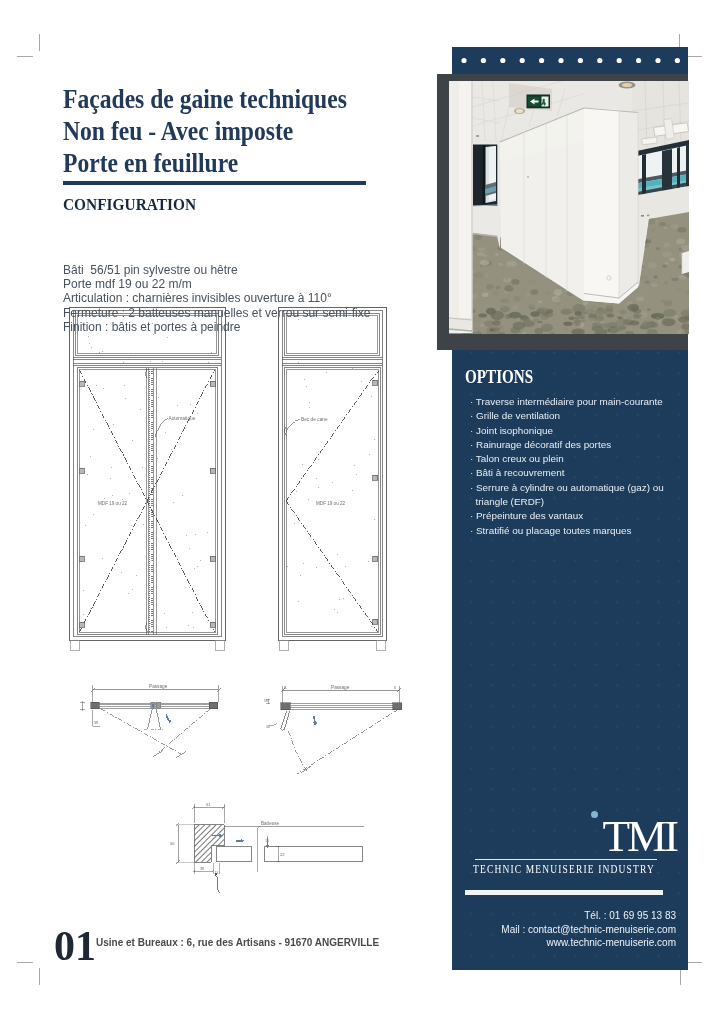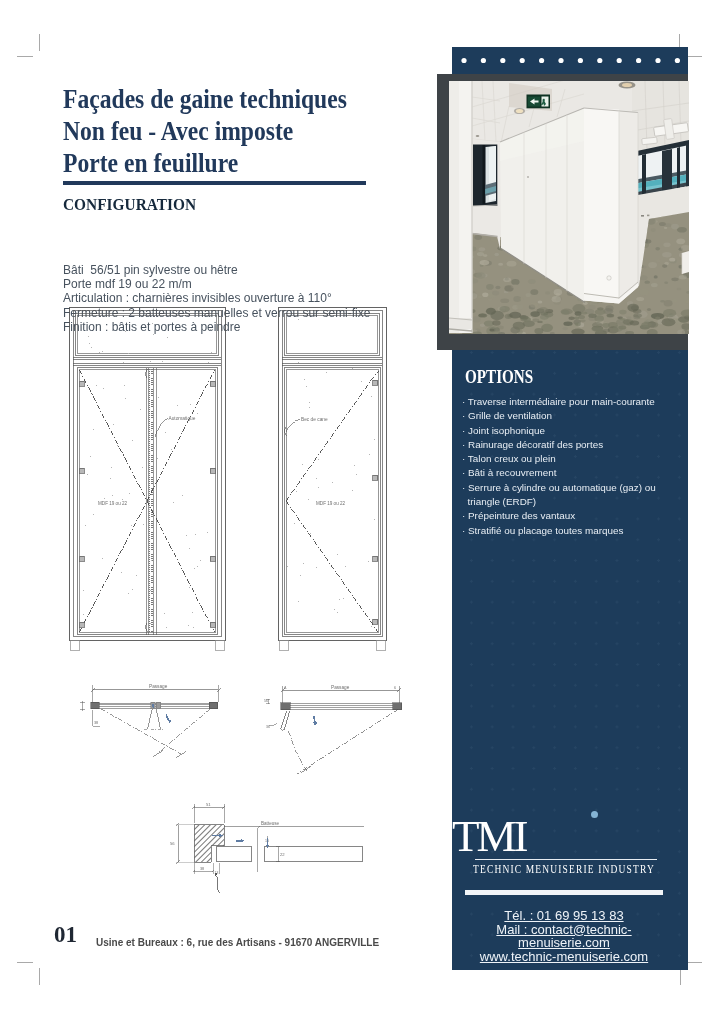--- a/index.html
+++ b/index.html
@@ -10,23 +10,23 @@
   .title{font-family:"Liberation Serif",serif;font-weight:bold;color:#21395b;
          font-size:28px;line-height:32.4px;transform:scaleX(0.843);transform-origin:0 0;}
   .cfg{font-family:"Liberation Serif",serif;font-weight:bold;color:#16293c;
        font-size:17.3px;line-height:17.3px;transform:scaleX(0.89);transform-origin:0 0;}
   .body-txt{font-size:12px;line-height:14.2px;color:#47525e;margin-top:47px;}
   .sidebar{position:absolute;left:452px;top:47px;width:236px;height:923px;background:#1d3c5b;
     background-image:radial-gradient(circle,rgba(160,190,215,0.07) 1.2px,rgba(0,0,0,0) 1.3px);
     background-size:20.8px 20.8px;background-position:9px 4px;}
   .opt-h{font-family:"Liberation Serif",serif;font-weight:bold;color:#ffffff;
          font-size:19.7px;line-height:19.7px;transform:scaleX(0.77);transform-origin:0 0;}
-  .opt-li{font-size:9.9px;line-height:14.3px;color:#e8eef4;}
+  .opt-li{font-size:9.9px;line-height:14.3px;color:#e8eef4;margin-left:8px;}
   .logo-sub{font-family:"Liberation Serif",serif;color:#ffffff;font-size:11.5px;letter-spacing:1.4px;transform:scaleX(0.825);transform-origin:50% 0;}
-  .contact{font-size:13px;line-height:13.5px;color:#eef3f8;text-align:center;text-decoration:underline;}
+  .contact{font-size:10px;line-height:13.5px;color:#eef3f8;text-align:right;}
 </style>
 </head>
 <body>
 <div class="crop" style="left:17px;top:56px;width:16px;height:1px;"></div>
 <div class="crop" style="left:39px;top:34px;width:1px;height:17px;"></div>
 <div class="crop" style="left:686px;top:56px;width:16px;height:1px;"></div>
 <div class="crop" style="left:679px;top:34px;width:1px;height:17px;"></div>
 <div class="crop" style="left:17px;top:962px;width:16px;height:1px;"></div>
 <div class="crop" style="left:39px;top:968px;width:1px;height:17px;"></div>
 <div class="crop" style="left:686px;top:962px;width:16px;height:1px;"></div>
@@ -339,21 +339,21 @@
       <path d="M 159.5 578 l 3.4 0.8 l -2.2 2.6 z" fill="#555"></path>
       <path d="M 157 540.5 l 8 0" stroke="#5f7ca3" stroke-width="1.8"></path>
       <path d="M 167.5 540.5 l -4 -2 l 0 4 z" fill="#5f7ca3"></path>
       <path d="M 181 546 l 6.5 0" stroke="#5f7ca3" stroke-width="1.4"></path>
       <path d="M 189.5 546 l -3.4 -1.7 l 0 3.4 z" fill="#5f7ca3"></path>
       <path d="M 212.5 543 l 0 8" stroke="#5f7ca3" stroke-width="1.3"></path>
       <path d="M 212.5 553.5 l -1.6 -3.4 l 3.2 0 z" fill="#5f7ca3"></path>
       <line x1="174" y1="551.2" x2="196" y2="551.2" stroke="#8f8f8f" stroke-width="0.4"></line>
     </svg></div>
 
-<div class="abs" style="left:54px;top:922px;font-family:'Liberation Serif',serif;font-weight:bold;font-size:23px;color:#1f2733;">01</div>
+<div class="abs" style="left:54px;top:922px;font-family:'Liberation Serif',serif;font-weight:bold;font-size:42px;color:#1f2733;">01</div>
 <div class="abs" style="left:96px;top:937px;font-size:10px;color:#4a4a4a;font-weight:bold;">Usine et Bureaux : 6, rue des Artisans - 91670 ANGERVILLE</div>
 
 <div class="sidebar"></div>
 <div class="abs" style="left:437px;top:74px;width:251px;height:276px;background:#3e4347;"></div>
 <div class="abs" style="left:449px;top:81px;width:240px;height:253px;"><svg width="240" height="253" viewBox="0 0 240 253">
       <rect x="0" y="0" width="240" height="253" fill="#eae8e4"></rect>
       <g stroke="#dbd8d3" stroke-width="0.7" fill="none">
         <path d="M 23 45 L 135 13"></path>
         <path d="M 23 26 L 140 -8"></path>
         <path d="M 60 25 L 52 62"></path>
@@ -896,21 +896,21 @@
 · Joint isophonique<br>
 · Rainurage décoratif des portes<br>
 · Talon creux ou plein<br>
 · Bâti à recouvrement<br>
 · Serrure à cylindre ou automatique (gaz) ou<br>
 &nbsp;&nbsp;triangle (ERDF)<br>
 · Prépeinture des vantaux<br>
 · Stratifié ou placage toutes marques
 </div>
 
-<div class="abs" style="left:452px;top:814px;width:224px;text-align:left;">
+<div class="abs" style="left:452px;top:814px;width:224px;text-align:right;">
   <span style="font-family:'Liberation Serif',serif;color:#ffffff;font-size:45px;line-height:45px;letter-spacing:-3px;">TMI</span>
 </div>
 <div class="abs" style="left:590.5px;top:810.5px;width:7.6px;height:7.6px;border-radius:50%;background:#85b4d4;"></div>
 <div class="abs" style="left:475px;top:859px;width:182px;height:1.2px;background:#e8edf2;"></div>
 <div class="abs logo-sub" style="left:452px;top:863px;width:224px;text-align:center;">TECHNIC MENUISERIE INDUSTRY</div>
 <div class="abs" style="left:465px;top:890px;width:198px;height:5px;background:#f2f5f8;"></div>
 
 <div class="abs contact" style="left:452px;top:909px;width:224px;">Tél. : 01 69 95 13 83<br>Mail : contact@technic-menuiserie.com<br>www.technic-menuiserie.com</div>
 
 </body></html>

